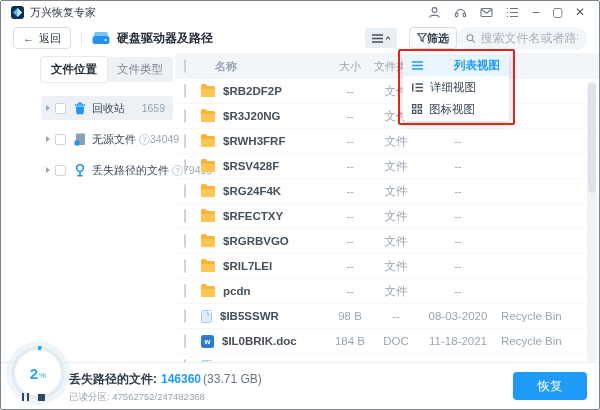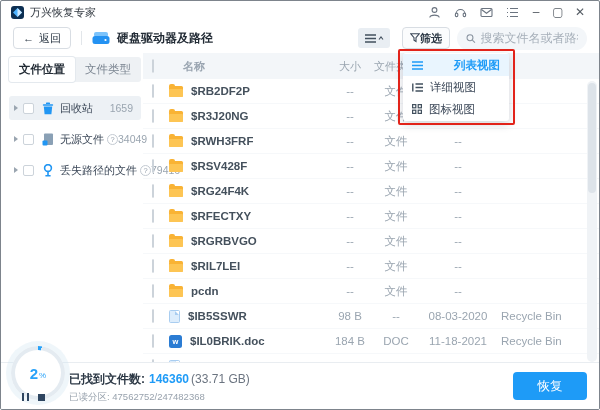--- a/index.html
+++ b/index.html
@@ -16,28 +16,28 @@
   .tb-ico { width:26px; height:20px; display:flex; align-items:center; justify-content:center; color:#6b7480; cursor:pointer; }
   .winctl { width:22px; height:20px; display:flex; align-items:center; justify-content:center; color:#555c64; font-size:12px; }
 
   
   .toolbar { height:30px; display:flex; align-items:center; padding:0 12px; }
   .btn-back { height:22px; display:flex; align-items:center; gap:5px; padding:0 9px; border:1px solid #d8dde3; border-radius:4px; font-size:11px; color:#2c3845; background:#fff; cursor:pointer; }
   .vsep { width:1px; height:14px; background:#e2e6ea; margin:0 10px; }
   .drive-ico { margin-right:7px; display:flex; }
   .loc-title { font-size:12px; font-weight:bold; color:#222b35; }
   .btn-view { height:20px; width:32px; display:flex; align-items:center; justify-content:center; gap:2px; background:#e9eef3; border-radius:3px; color:#42505e; cursor:pointer; margin-right:12px; }
-  .btn-filter { height:22px; display:flex; align-items:center; gap:0; padding:0 7px; border:1px solid #d8dde3; border-radius:4px; font-size:11px; color:#2c3845; font-weight:bold; background:#fbfcfd; cursor:pointer; margin-right:7px; }
+  .btn-filter { height:22px; display:flex; align-items:center; gap:0; padding:0 7px; border:1px solid #d8dde3; border-radius:4px; font-size:11px; color:#2c3845; font-weight:bold; background:#fbfcfd; cursor:pointer; margin-right:0; }
   .search { height:23px; width:130px; display:flex; align-items:center; gap:5px; background:#f3f6f9; border-radius:12px; padding:0 9px; }
   .search input { border:none; outline:none; background:transparent; font-size:12px; color:#3c4858; width:100%; font-family:inherit; }
   .search input::placeholder { color:#a7b0ba; }
 
   
   .content { display:flex; height:311px; }
-  .sidebar { width:142px; padding:4px 0 0 8px; flex:0 0 auto; }
+  .sidebar { width:142px; padding:4px 0 0 8px; flex:0 0 auto;margin-left:32px; }
   .tabs { display:flex; background:#eef1f4; border-radius:3px; height:25px; margin-right:2px; }
   .tab { flex:1; display:flex; align-items:center; justify-content:center; font-size:11.5px; color:#7c8692; cursor:pointer; border-radius:3px; }
   .tab.active { background:#fff; color:#222b35; font-weight:bold; box-shadow:0 0 0 1px #e4e9ee; }
   .side-items { margin-top:14px; }
   .side-item { display:flex; align-items:center; height:24px; padding:0 8px 0 5px; margin:0 2px 7px 0; border-radius:3px; cursor:pointer; }
   .side-item.selected { background:#edf1f5; }
   .caret { width:0; height:0; border-left:4px solid #9aa5b0; border-top:3.5px solid transparent; border-bottom:3.5px solid transparent; margin-right:5px; flex:0 0 auto; }
   .cbx { width:11px; height:11px; border:1px solid #ccd3da; border-radius:2px; background:#fff; flex:0 0 auto; }
   .side-item .cbx { margin-right:6px; }
   .side-ico { width:15px; display:flex; justify-content:center; margin-right:5px; flex:0 0 auto; }
@@ -418,20 +418,20 @@
           <span>2</span>
           <span class="pct">%</span>
         </div>
     </div>
     <div class="media">
       <span class="pause-ico"></span>
       <span class="stop-ico"></span>
     </div>
     <div class="stat-text">
       <div class="stat-line1">
-        <span>已找到文件数:</span><span class="cnt">146360</span><span class="sz">(33.71 GB)</span>
+        <span>丢失路径的文件:</span><span class="cnt">146360</span><span class="sz">(33.71 GB)</span>
       </div>
       <div class="stat-line2">已读分区: 47562752/247482368</div>
     </div>
     <button class="btn-recover">恢复</button>
   </div>
 
 </div>
 
 </body></html>

